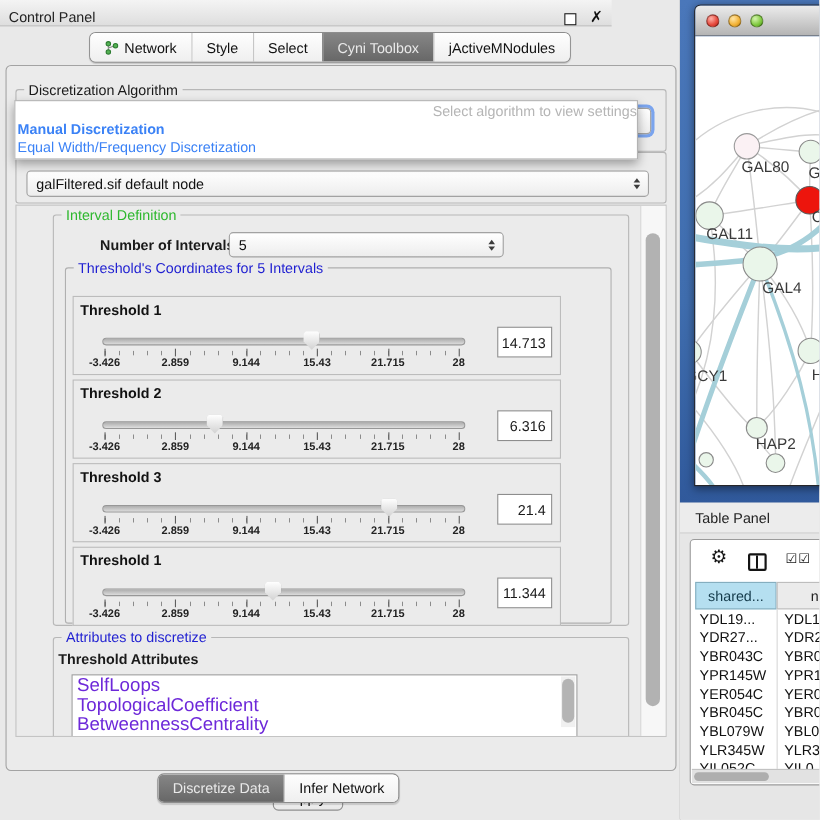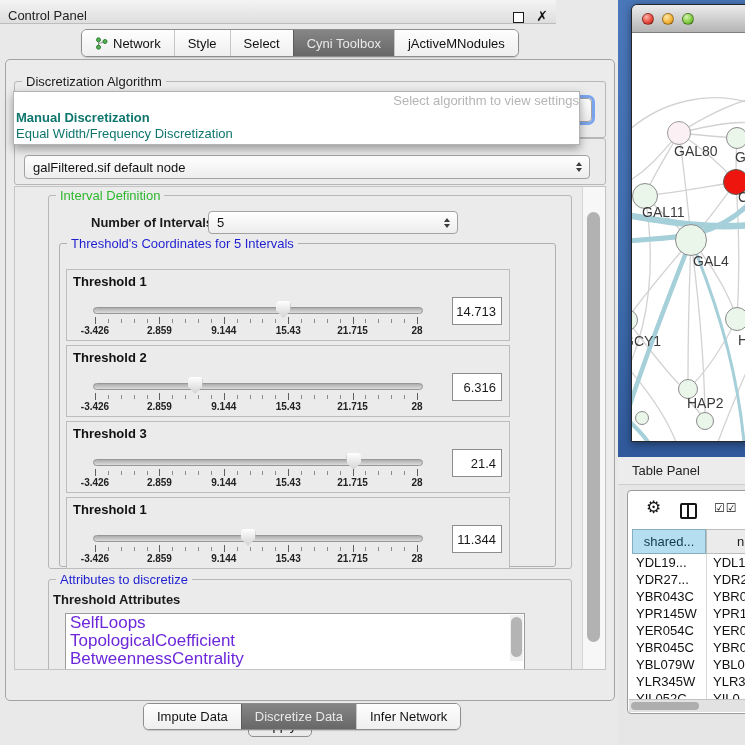--- a/index.html
+++ b/index.html
@@ -31,21 +31,21 @@
          display:flex;align-items:center;padding:0 8px;box-sizing:border-box;font-size:13px;color:#111;}
   .combo.focused{box-shadow:0 0 0 3px var(--focus-ring,#7aa4ee);}
   .stepper{position:absolute;right:7px;top:50%;transform:translateY(-50%);}
   .stepper i{display:block;width:0;height:0;border-left:3.5px solid transparent;border-right:3.5px solid transparent;}
   .stepper .up{border-bottom:4.5px solid #3c3c3c;margin-bottom:2px;}
   .stepper .dn{border-top:4.5px solid #3c3c3c;}
   
   .popup{left:7px;top:31px;width:565px;height:52px;background:#fff;border:1px solid #b3b3b3;
          box-shadow:0 4px 9px rgba(0,0,0,.35);z-index:6;position:absolute;}
   .popup .ph{height:18px;line-height:18px;text-align:right;color:#b5b5b5;}
-  .popup .opt{height:16px;line-height:16px;padding-left:2px;color:#0f766e;}
+  .popup .opt{height:16px;line-height:16px;padding-left:2px;color:#3b82f6;}
   .popup .opt.b{font-weight:bold;}
   
   .scrollpane{left:8px;top:126px;width:590px;height:482px;border:1px solid #c4c4c4;background:#ebebeb;overflow:hidden;position:absolute;}
   .vscroll{position:absolute;left:567px;top:0;width:23px;height:482px;background:#f7f7f7;border-left:1px solid #d6d6d6;}
   .vscroll .th{position:absolute;left:4px;width:13px;top:25px;height:430px;background:#b2b2b2;border-radius:7px;}
   
   .tpanel{position:absolute;left:6px;width:442px;height:70px;border:1px solid #bcbcbc;background:#ebebeb;}
   .tp-title{position:absolute;left:6px;top:4px;font-weight:bold;font-size:13px;color:#111;}
   .trackwrap{position:absolute;left:26px;top:0;width:330px;height:70px;}
   .track{position:absolute;left:0;top:37px;width:330px;height:7px;border:1px solid #979797;border-radius:5px;
@@ -295,23 +295,20 @@
 
       <div class="vscroll">
           <div class="th"></div>
         </div>
     </div>
 
     <div class="btn" style="left:242px;top:612px;width:62px;height:21px;line-height:21px;margin-top:42px;">Apply</div>
   </div>
 
   <div class="abs seg" style="left:143px;top:703px;height:25px;">
-    <div class="tab">
-        <span>Impute Data</span>
-      </div>
     <div class="tab sel">
         <span>Discretize Data</span>
       </div>
     <div class="tab">
         <span>Infer Network</span>
       </div>
   </div>
 </div>
 
 <div class="abs" id="rs">

